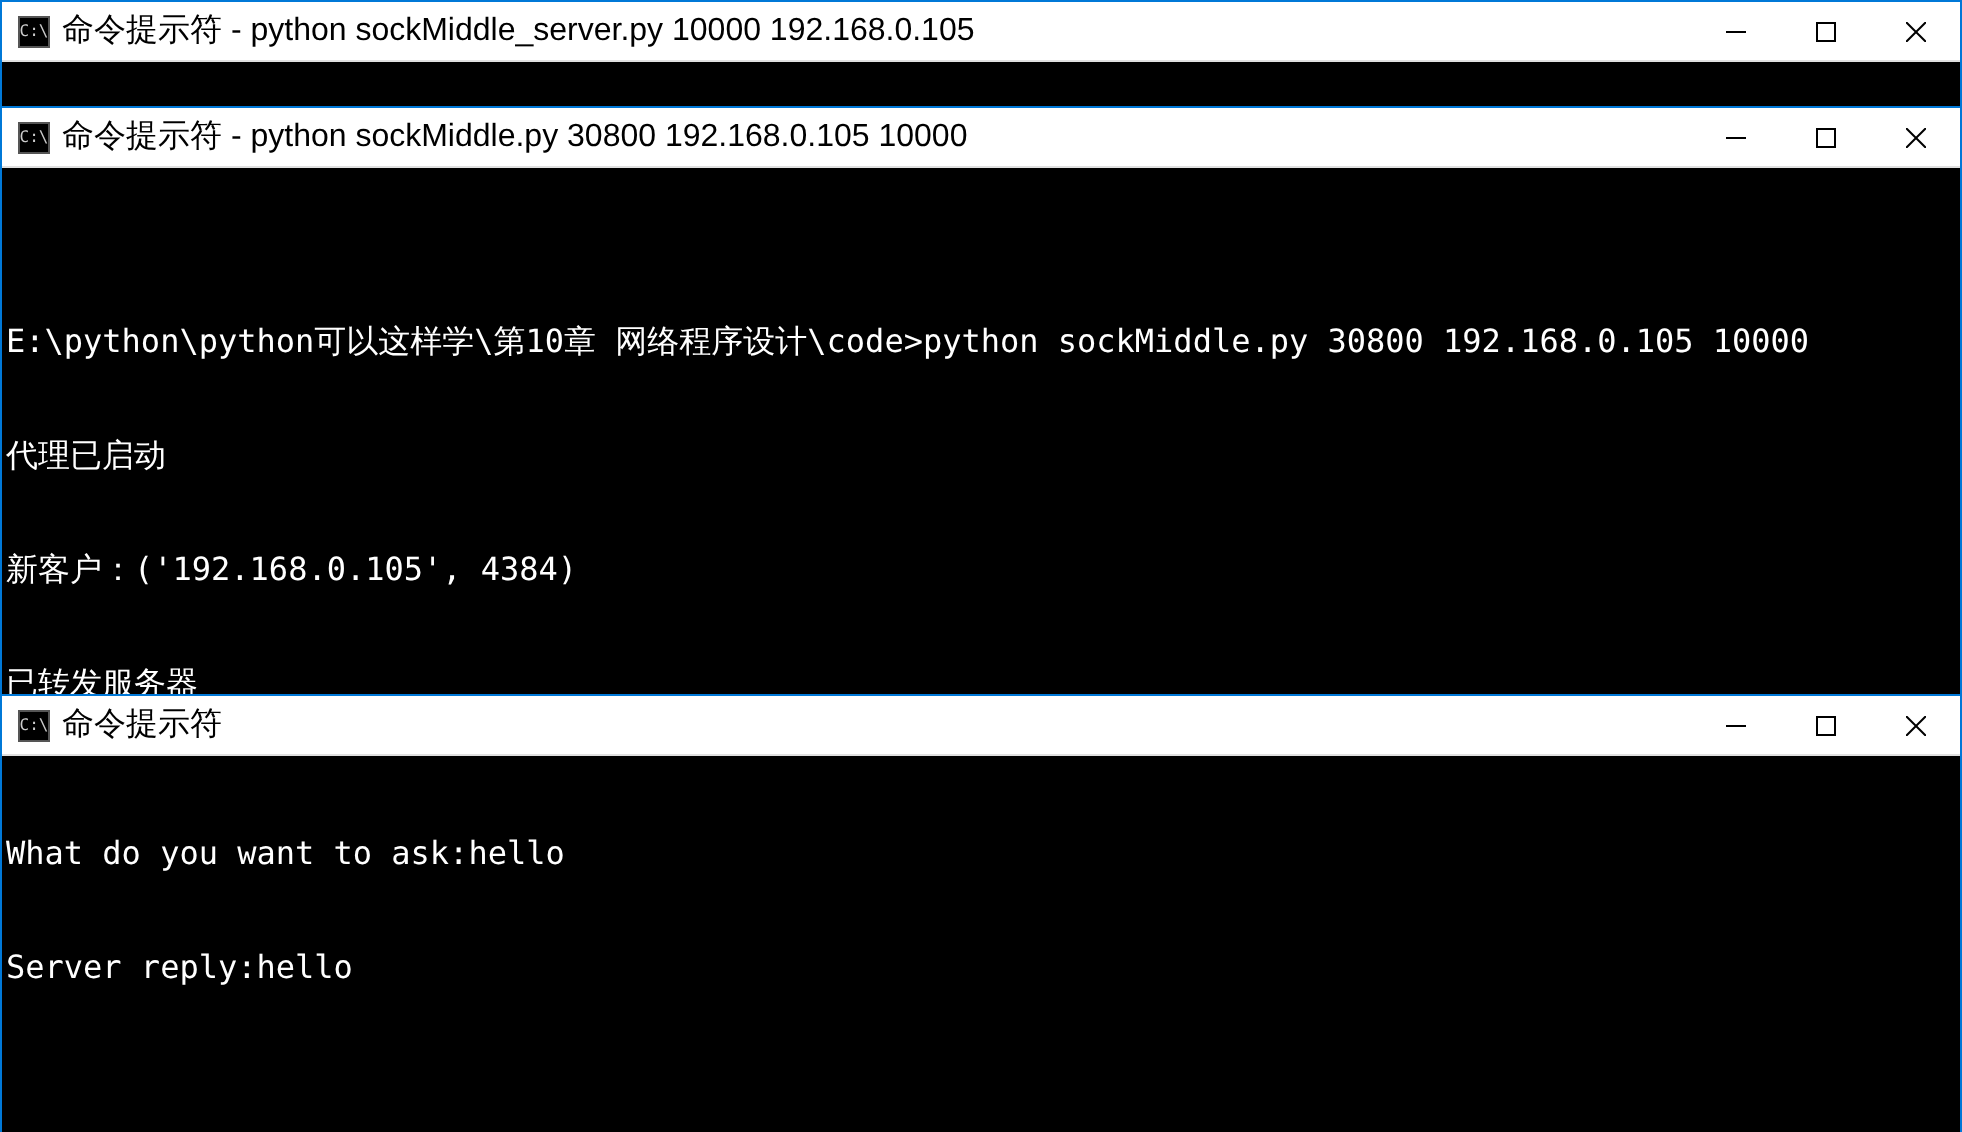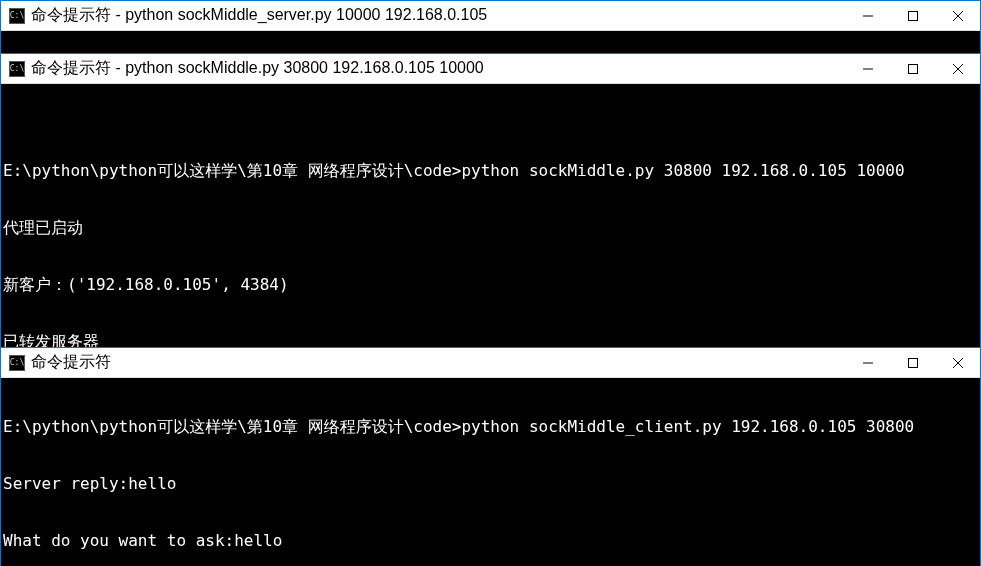--- a/index.html
+++ b/index.html
@@ -198,23 +198,22 @@
       </div>
       <div class="tb-btn">
         <svg viewBox="0 0 10 10">
             <line x1="0" y1="0" x2="10" y2="10"></line>
             <line x1="10" y1="0" x2="0" y2="10"></line>
           </svg>
       </div>
     </div>
   </div>
   <div class="console">
-    <div class="console-line">E:\python\python可以这样学\第10章 网络程序设计\code&gt;python sockMiddle_client.py 192.168.0.105 30800</div>
+    <div class="console-line">What do you want to ask:hello</div>
     <div class="console-line">Server reply:hello</div>
-    <div class="console-line">What do you want to ask:hello</div>
     
     
     
     
     
     <div class="console-line"></div>
     <div class="console-line"></div>
     
   </div>
 </div>

